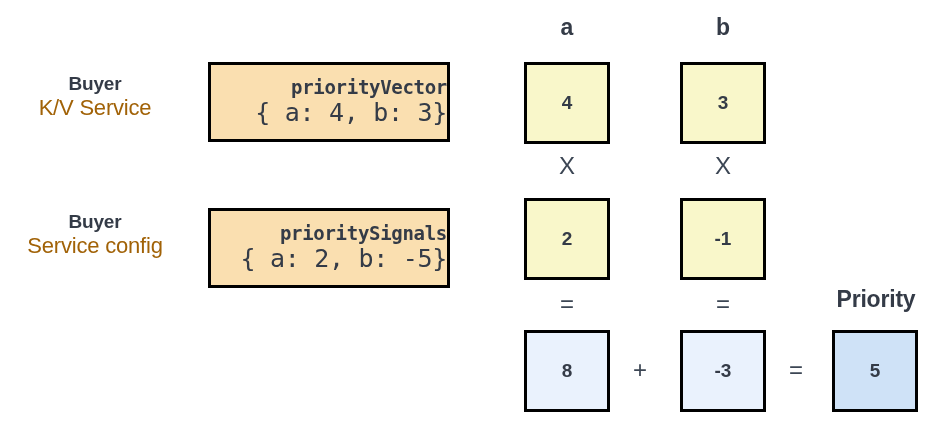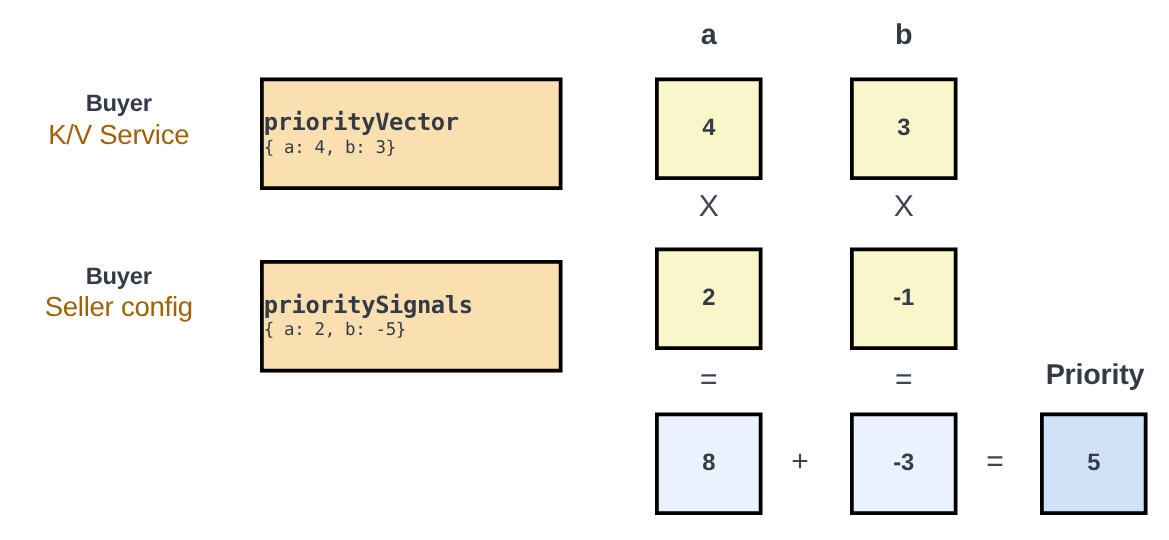--- a/index.html
+++ b/index.html
@@ -38,39 +38,39 @@
     font-size: 22px;
     font-weight: normal;
     color: #a16207;
     display: block;
     letter-spacing: -0.2px;
   }
 
   
   .code-box {
     width: 242px;
-    height: 90px;
+    height: 80px;
     border: 3px solid #000000;
     background: #fadfb0;
     box-sizing: border-box;
     display: flex;
     flex-direction: column;
-    align-items: flex-start;
+    align-items: flex-end;
     justify-content: center;
     font-family: "DejaVu Sans Mono", "Liberation Mono", monospace;
     color: #343b47;
   }
   .code-name {
     font-size: 19px;
     font-weight: bold;
     line-height: 1.2;
     letter-spacing: -0.3px;
   }
   .code-val {
-    font-size: 14px;
+    font-size: 25px;
     font-weight: normal;
     line-height: 1.2;
     letter-spacing: -0.3px;
   }
 
   
   .col-header {
     width: 86px;
     text-align: center;
     font-size: 23px;
@@ -135,21 +135,21 @@
   </div>
 
   <div class="abs cell cell-yellow" style="left:524px; top:62px;">4</div>
   <div class="abs cell cell-yellow" style="left:680px; top:62px;">3</div>
 
   <div class="abs op op-col" style="left:524px; top:154px;">X</div>
   <div class="abs op op-col" style="left:680px; top:154px;">X</div>
 
   <div class="abs role-label" style="left:0px; top:210px;">
     <span class="role-title">Buyer</span>
-    <span class="role-sub">Seller config</span>
+    <span class="role-sub">Service config</span>
   </div>
 
   <div class="abs code-box" style="left:208px; top:208px;">
     <span class="code-name">prioritySignals</span>
     <span class="code-val">{ a: 2, b: -5}</span>
   </div>
 
   <div class="abs cell cell-yellow" style="left:524px; top:198px;">2</div>
   <div class="abs cell cell-yellow" style="left:680px; top:198px;">-1</div>
 

